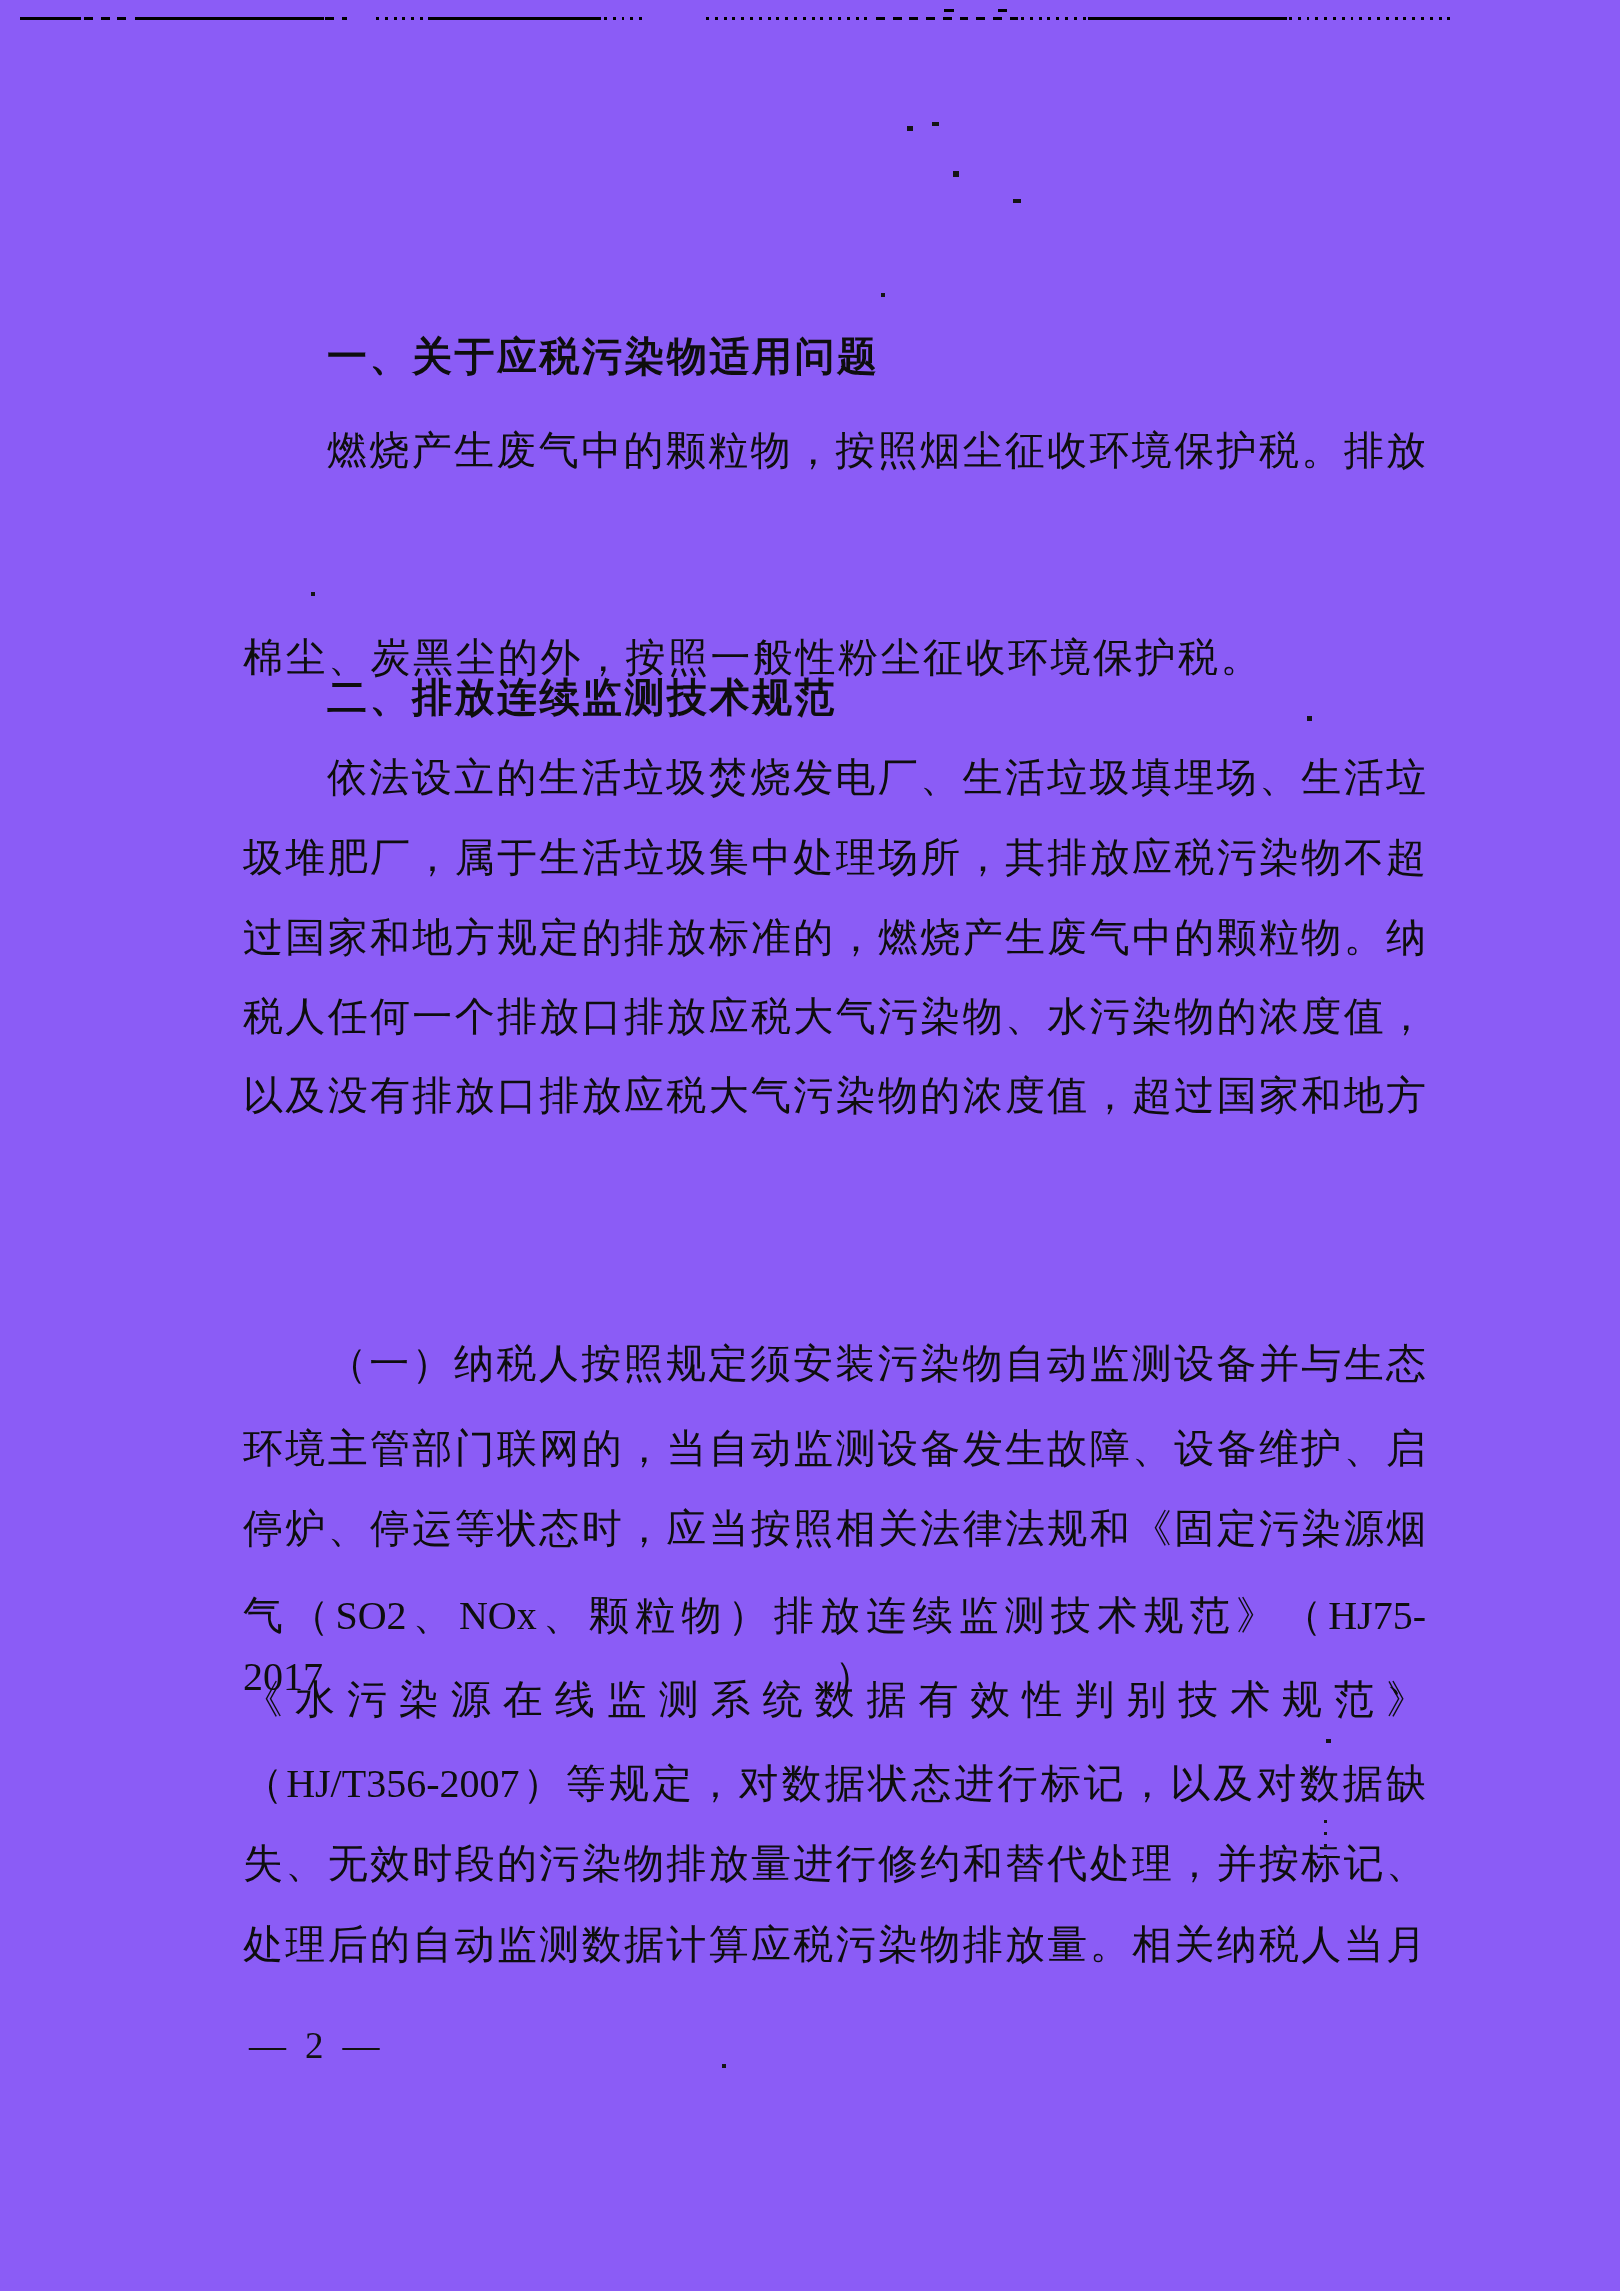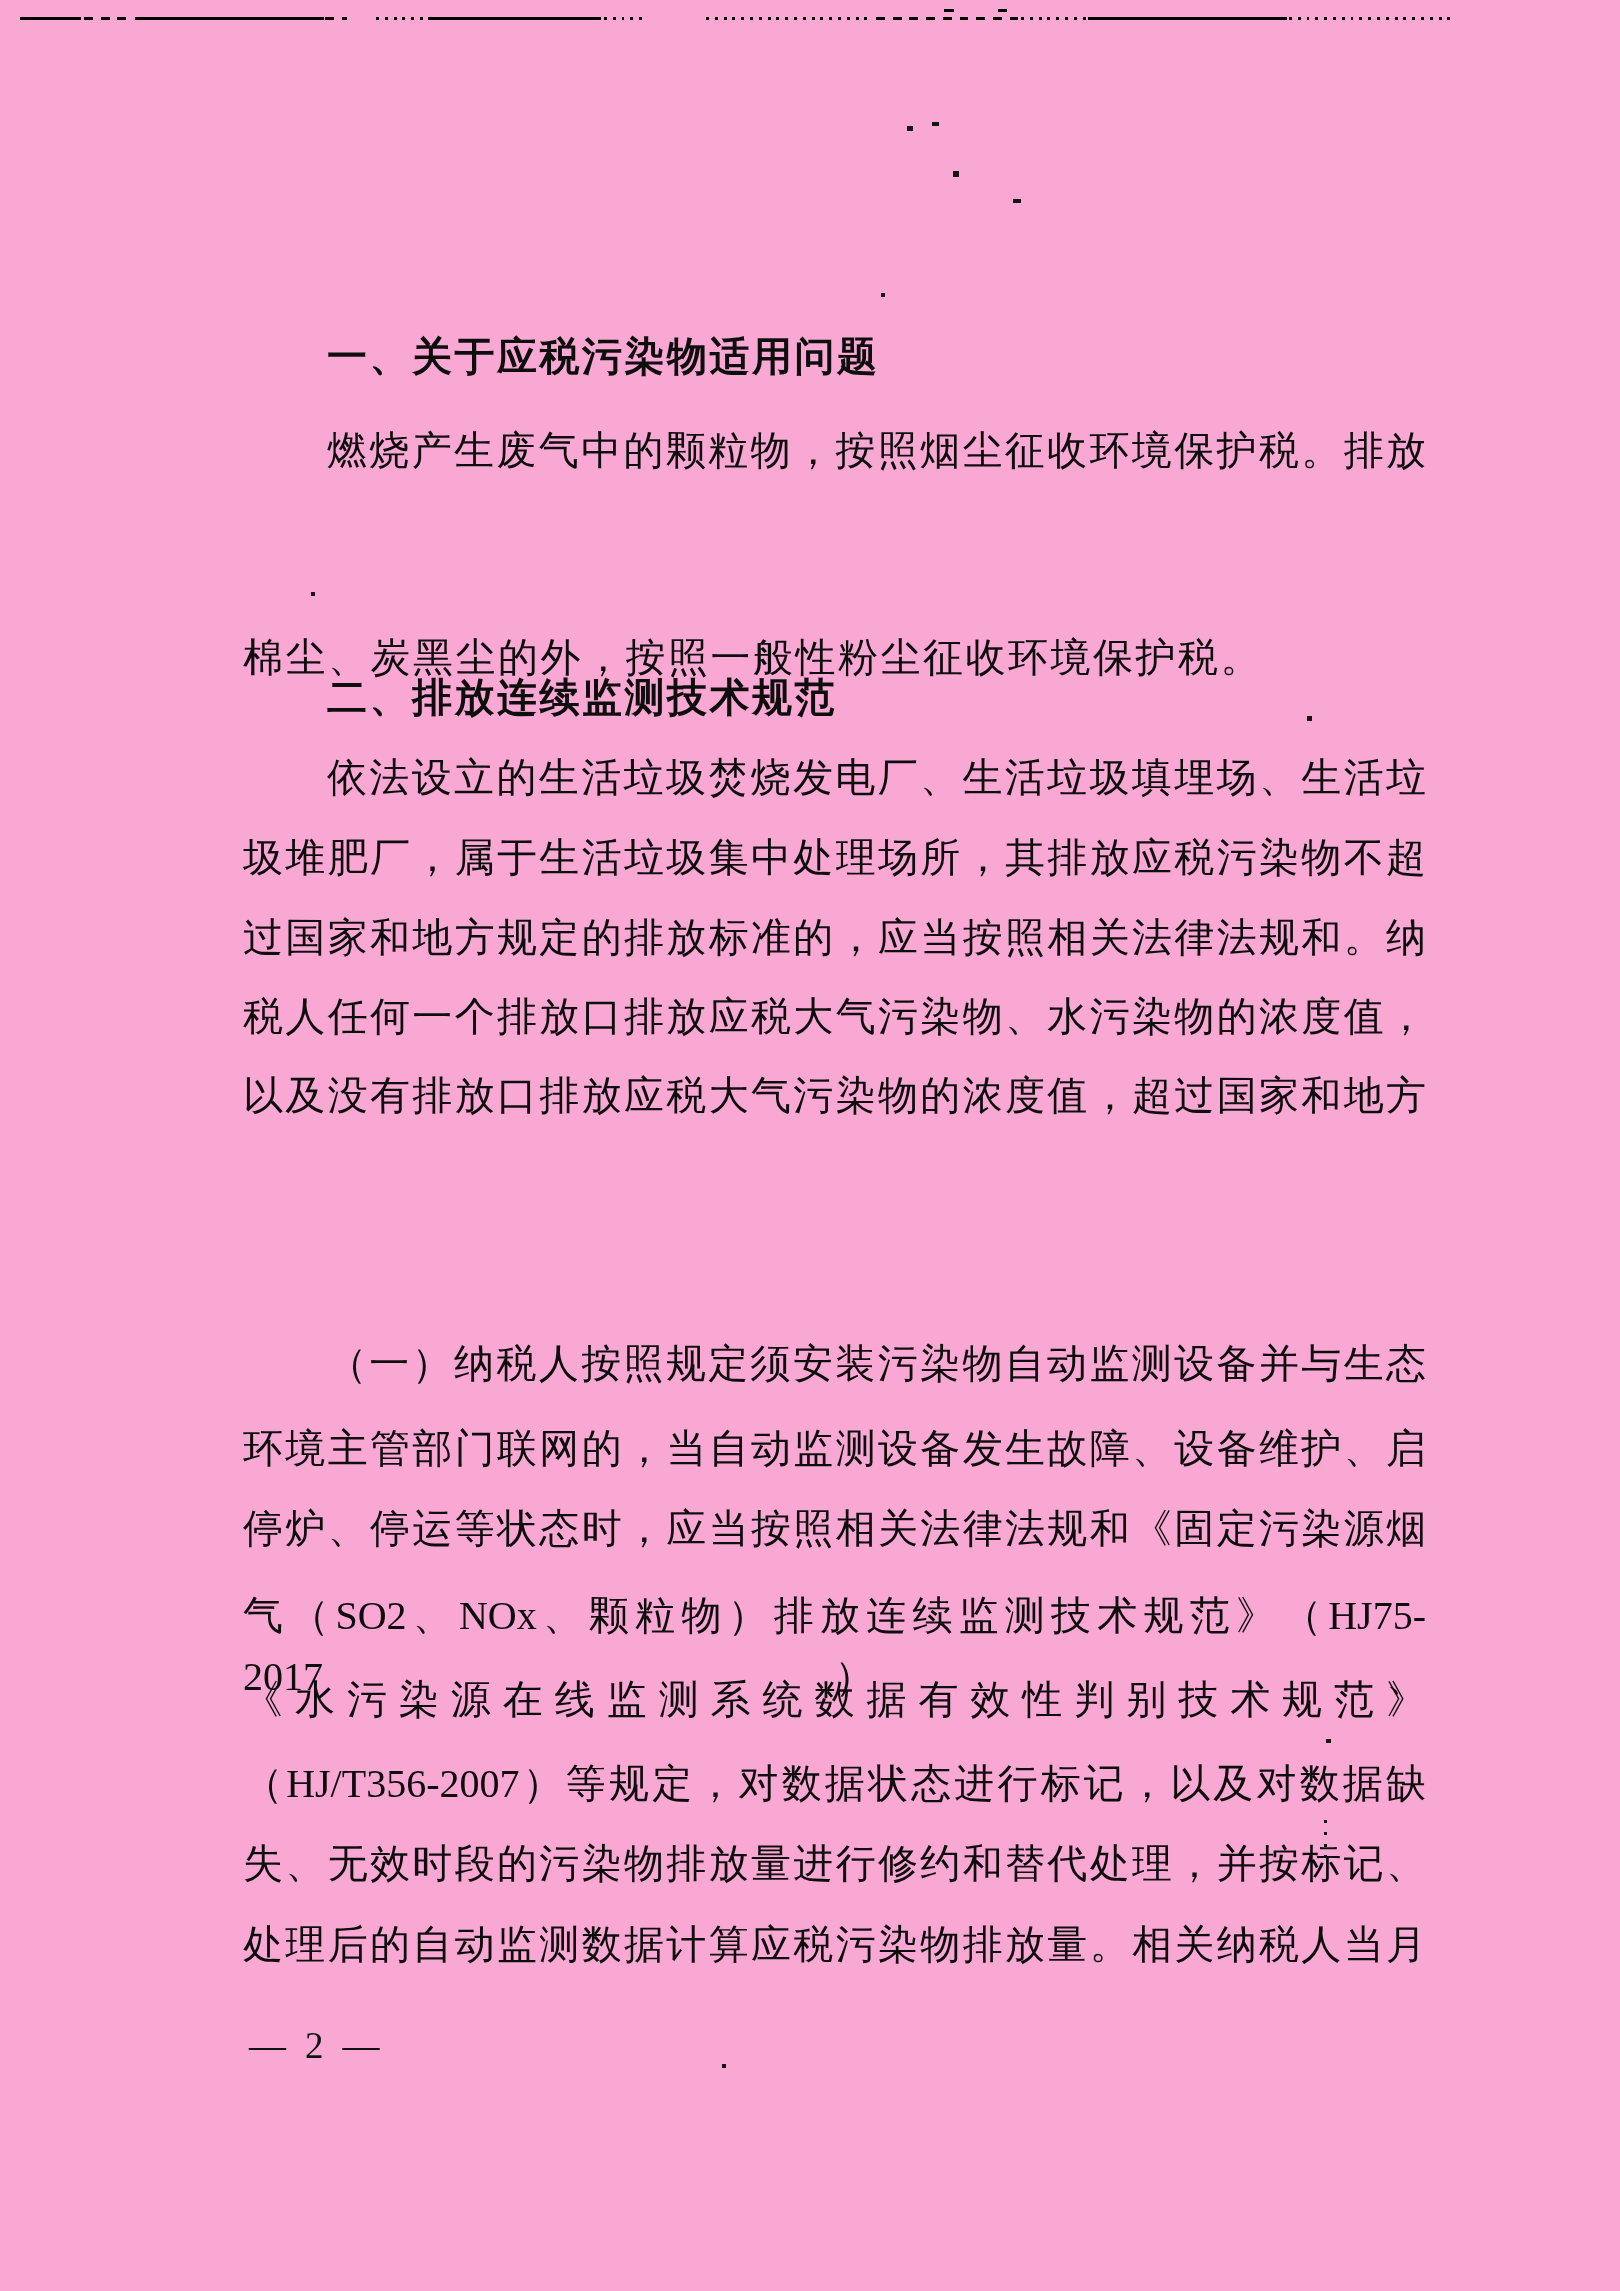--- a/index.html
+++ b/index.html
@@ -4,21 +4,21 @@
 <style>
   html, body {
     margin: 0;
     padding: 0;
     background: #e8e8e8;
   }
   .page {
     position: relative;
     width: 1620px;
     height: 2292px;
-    background: #f9a8d4;
+    background: #8b5cf6;
     overflow: hidden;
     font-family: "Liberation Serif", serif;
     color: #0e0e0e;
   }
   
   .line {
     position: absolute;
     height: 61px;
     line-height: 61px;
     font-size: 40px;
@@ -111,21 +111,21 @@
   <div class="speck" style="left:1324px; top:1855px; width:2.9px; height:2.9px;"></div>
   <div class="speck" style="left:722px;  top:2064px; width:3.9px; height:3.9px;"></div>
 
   <div class="line heading indent" style="top:326px;">一、关于应税污染物适用问题</div>
   <div class="line body-line indent just" style="top:420px;">燃烧产生废气中的颗粒物，按照烟尘征收环境保护税。排放</div>
   <div class="line body-line margin partial" style="top:580px;">棉尘、炭黑尘的外，按照一般性粉尘征收环境保护税。</div>
 
   <div class="line heading indent" style="top:667px;">二、排放连续监测技术规范</div>
   <div class="line body-line indent just" style="top:747px;">依法设立的生活垃圾焚烧发电厂、生活垃圾填埋场、生活垃</div>
   <div class="line body-line margin just" style="top:827px;">圾堆肥厂，属于生活垃圾集中处理场所，其排放应税污染物不超</div>
-  <div class="line body-line margin just" style="top:907px;">过国家和地方规定的排放标准的，应当按照相关法律法规和。纳</div>
+  <div class="line body-line margin just" style="top:907px;">过国家和地方规定的排放标准的，燃烧产生废气中的颗粒物。纳</div>
   <div class="line body-line margin just" style="top:986px;">税人任何一个排放口排放应税大气污染物、水污染物的浓度值，</div>
   <div class="line body-line margin just" style="top:1065px;">以及没有排放口排放应税大气污染物的浓度值，超过国家和地方</div>
 
   <div class="line body-line indent just" style="top:1333px;">（一）纳税人按照规定须安装污染物自动监测设备并与生态</div>
   <div class="line body-line margin just" style="top:1418px;">环境主管部门联网的，当自动监测设备发生故障、设备维护、启</div>
   <div class="line body-line margin just" style="top:1501px;font-family:Liberation Mono, monospace;">停炉、停运等状态时，应当按照相关法律法规和《固定污染源烟</div>
   <div class="line body-line margin just" style="top:1585px;">气（SO2、NOx、颗粒物）排放连续监测技术规范》（HJ75-2017）、</div>
   <div class="line body-line margin just" style="top:1669px;">《水污染源在线监测系统数据有效性判别技术规范》</div>
   <div class="line body-line margin just" style="top:1753px;">（HJ/T356-2007）等规定，对数据状态进行标记，以及对数据缺</div>
   <div class="line body-line margin just" style="top:1833px;">失、无效时段的污染物排放量进行修约和替代处理，并按标记、</div>

